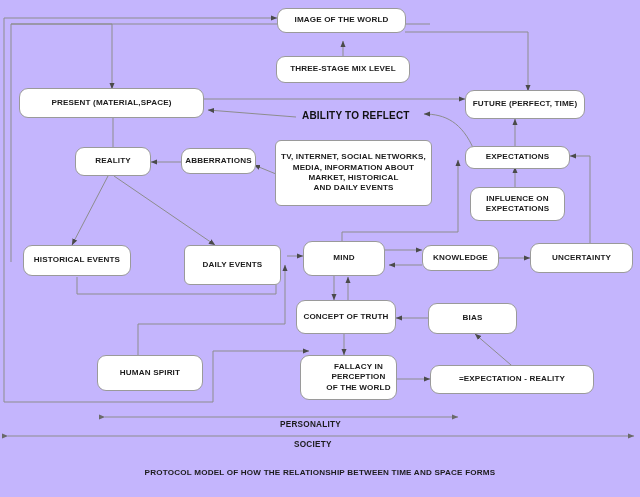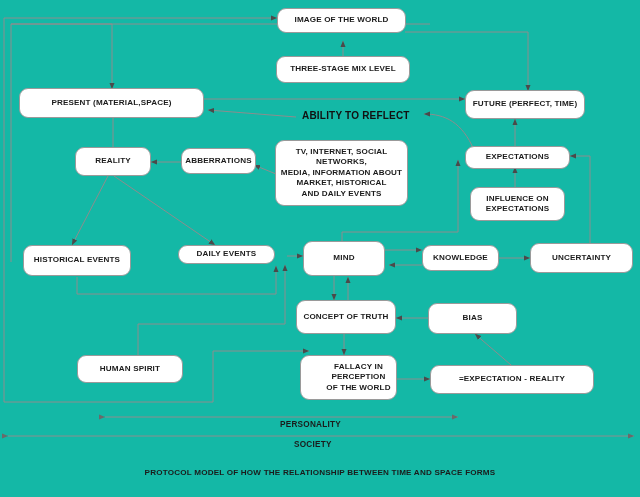--- a/index.html
+++ b/index.html
@@ -4,21 +4,21 @@
 <style>
   html,body{margin:0;padding:0;background:#ffffff;}
   body{
     font-family:"Liberation Sans","DejaVu Sans",sans-serif;
     -webkit-font-smoothing:antialiased;
   }
   #canvas{
     position:relative;
     width:640px;
     height:497px;
-    background:#14b8a6;
+    background:#c4b5fd;
     overflow:hidden;
   }
   svg#wires{
     position:absolute;
     left:0; top:0;
     width:640px; height:497px;
     pointer-events:none;
   }
   .node{
     position:absolute;
@@ -151,45 +151,45 @@
   <div class="node" style="left:276px;top:56px;width:134px;height:27px;">THREE-STAGE MIX LEVEL</div>
 
   <div class="node" style="left:19px;top:88px;width:185px;height:30px;">PRESENT (MATERIAL,SPACE)</div>
 
   <div class="node" style="left:465px;top:90px;width:120px;height:29px;">FUTURE (PERFECT, TIME)</div>
 
   <div class="node" style="left:75px;top:147px;width:76px;height:29px;">REALITY</div>
 
   <div class="node" style="left:181px;top:148px;width:75px;height:26px;">ABBERRATIONS</div>
 
-  <div class="node" style="left:275px;top:140px;width:133px;height:66px;">TV, INTERNET, SOCIAL NETWORKS,
+  <div class="node" style="left:275px;top:140px;width:157px;height:66px;border-radius:6px;">TV, INTERNET, SOCIAL NETWORKS,
 MEDIA, INFORMATION ABOUT
 MARKET, HISTORICAL
 AND DAILY EVENTS</div>
 
   <div class="node" style="left:465px;top:146px;width:105px;height:23px;">EXPECTATIONS</div>
 
   <div class="node" style="left:470px;top:187px;width:95px;height:34px;">INFLUENCE ON
 EXPECTATIONS</div>
 
   <div class="node" style="left:23px;top:245px;width:108px;height:31px;">HISTORICAL EVENTS</div>
 
-  <div class="node" style="left:178px;top:245px;width:97px;height:19px;">DAILY EVENTS</div>
+  <div class="node" style="left:184px;top:245px;width:97px;height:40px;border-radius:6px;">DAILY EVENTS</div>
 
   <div class="node" style="left:303px;top:241px;width:82px;height:35px;">MIND</div>
 
   <div class="node" style="left:422px;top:245px;width:77px;height:26px;">KNOWLEDGE</div>
 
   <div class="node" style="left:530px;top:243px;width:103px;height:30px;">UNCERTAINTY</div>
 
   <div class="node" style="left:296px;top:300px;width:100px;height:34px;">CONCEPT OF TRUTH</div>
 
   <div class="node" style="left:428px;top:303px;width:89px;height:31px;">BIAS</div>
 
-  <div class="node" style="left:77px;top:355px;width:106px;height:28px;">HUMAN SPIRIT</div>
+  <div class="node" style="left:97px;top:355px;width:106px;height:36px;">HUMAN SPIRIT</div>
 
   <div class="node" style="left:300px;top:355px;width:97px;height:45px;padding-left:24px;">FALLACY IN
 PERCEPTION
 OF THE WORLD</div>
 
   <div class="node" style="left:430px;top:365px;width:164px;height:29px;">=EXPECTATION - REALITY</div>
 
   <div class="plain-label" style="left:302px;top:110px;">ABILITY TO REFLECT</div>
 
   <div class="axis-label" style="left:280px;top:420px;">PERSONALITY</div>

